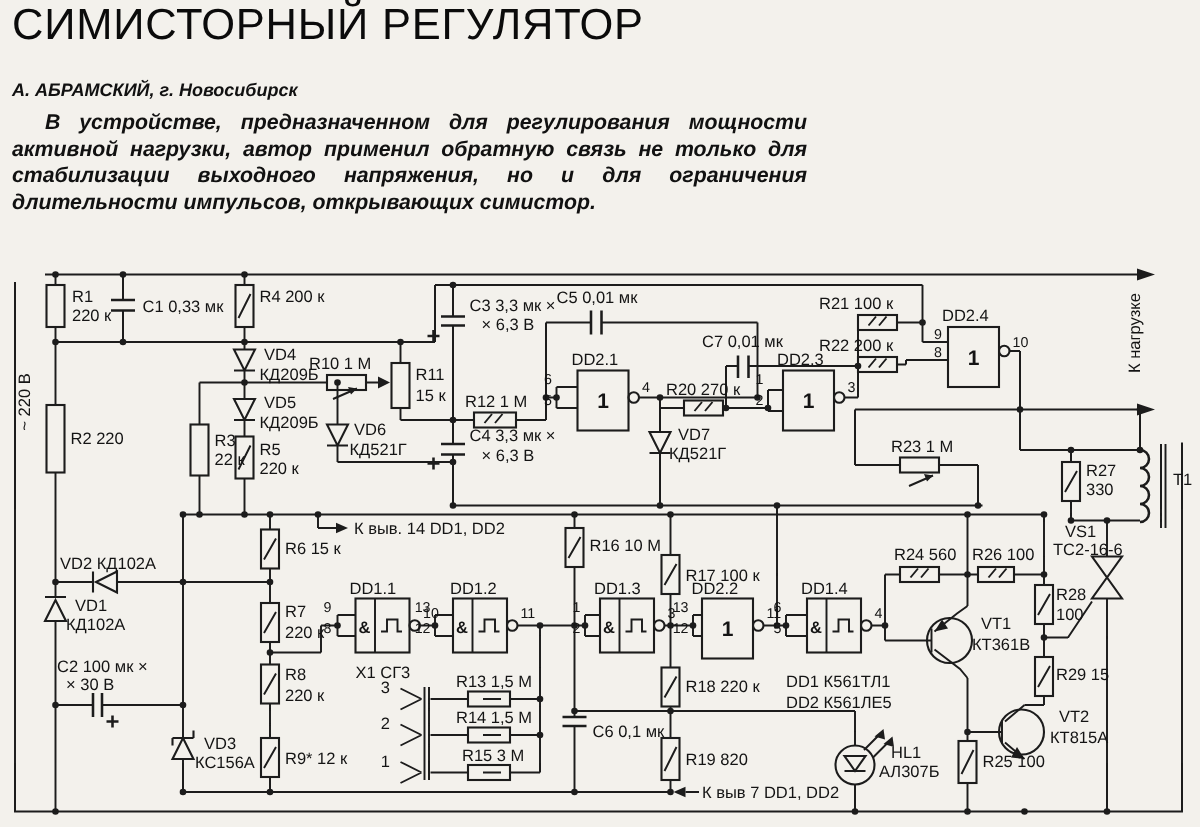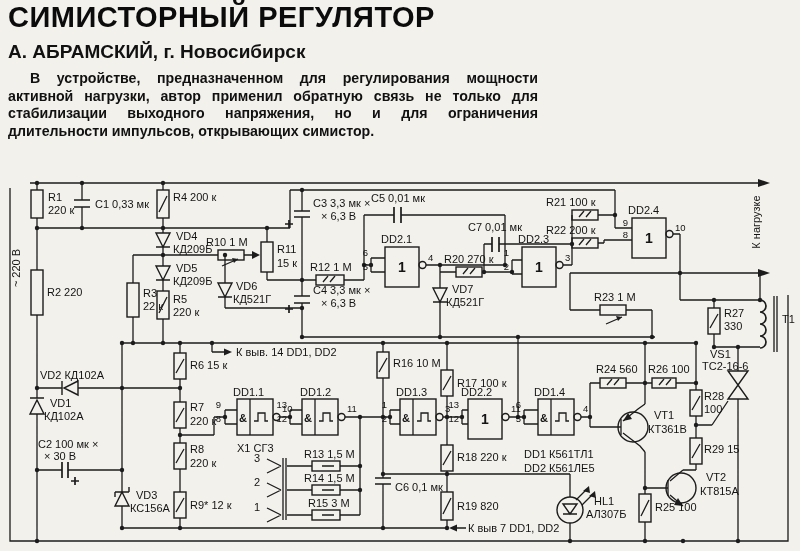--- a/index.html
+++ b/index.html
@@ -1,21 +1,21 @@
 <!DOCTYPE html>
 <html><head>
 <meta charset="utf-8">
 <style>
   html,body{margin:0;padding:0;}
   body{width:800px;height:551px;background:#f3f1ec;font-family:"Liberation Sans",sans-serif;color:#111;overflow:hidden;}
   .page{position:relative;width:800px;height:551px;background:#f3f1ec;}
   .hdr{position:absolute;left:8px;top:2px;width:560px;}
-  .title{font-weight:bold;font-size:29px;line-height:31px;letter-spacing:.5px;color:#0b0b0b;}
-  .author{margin-top:8px;font-weight:bold;font-size:19px;}
-  .intro{margin-top:7px;font-weight:bold;font-size:14.2px;line-height:17.5px;width:530px;text-align:justify;text-indent:22px;}
+  .title{font-weight:normal;font-size:29px;line-height:31px;letter-spacing:.5px;color:#0b0b0b;}
+  .author{margin-top:20px;font-weight:bold;font-style:italic;font-size:12px;}
+  .intro{margin-top:7px;font-weight:bold;font-style:italic;font-size:14.2px;line-height:17.5px;width:530px;text-align:justify;text-indent:22px;}
   svg{position:absolute;left:0;top:175px;}
   svg text{font-family:"Liberation Sans",sans-serif;fill:#141414;}
   .lbl{font-size:11px;}
   .sm{font-size:9.5px;}
   .g1{font-size:14px;font-weight:bold;}
   .ga{font-size:11px;font-weight:bold;}
   .w{stroke:#1c1c1c;stroke-width:1.3;fill:none;}
   .w2{stroke:#1c1c1c;stroke-width:1.7;fill:none;}
   .bx{stroke:#1c1c1c;stroke-width:1.4;fill:none;}
   .dt{fill:#1c1c1c;stroke:none;}

